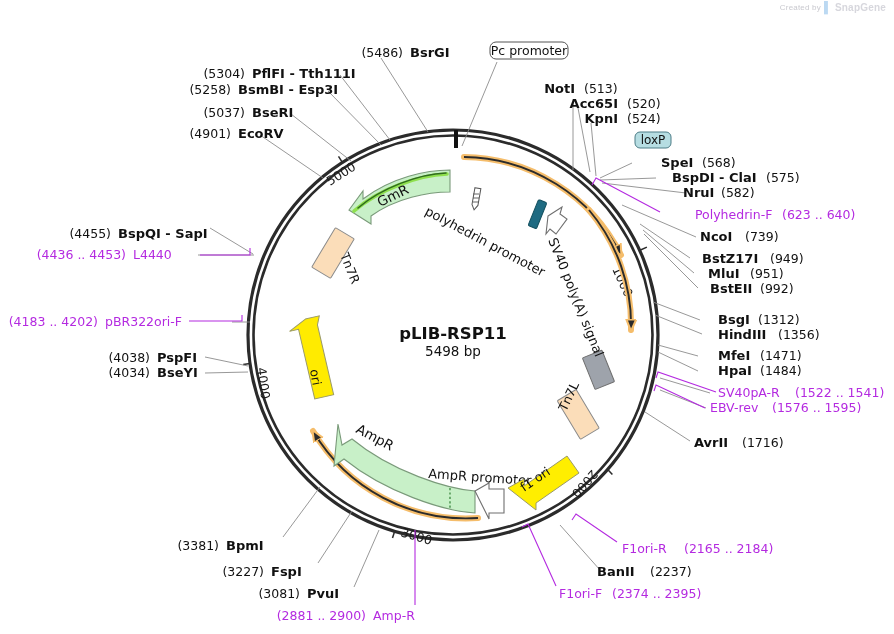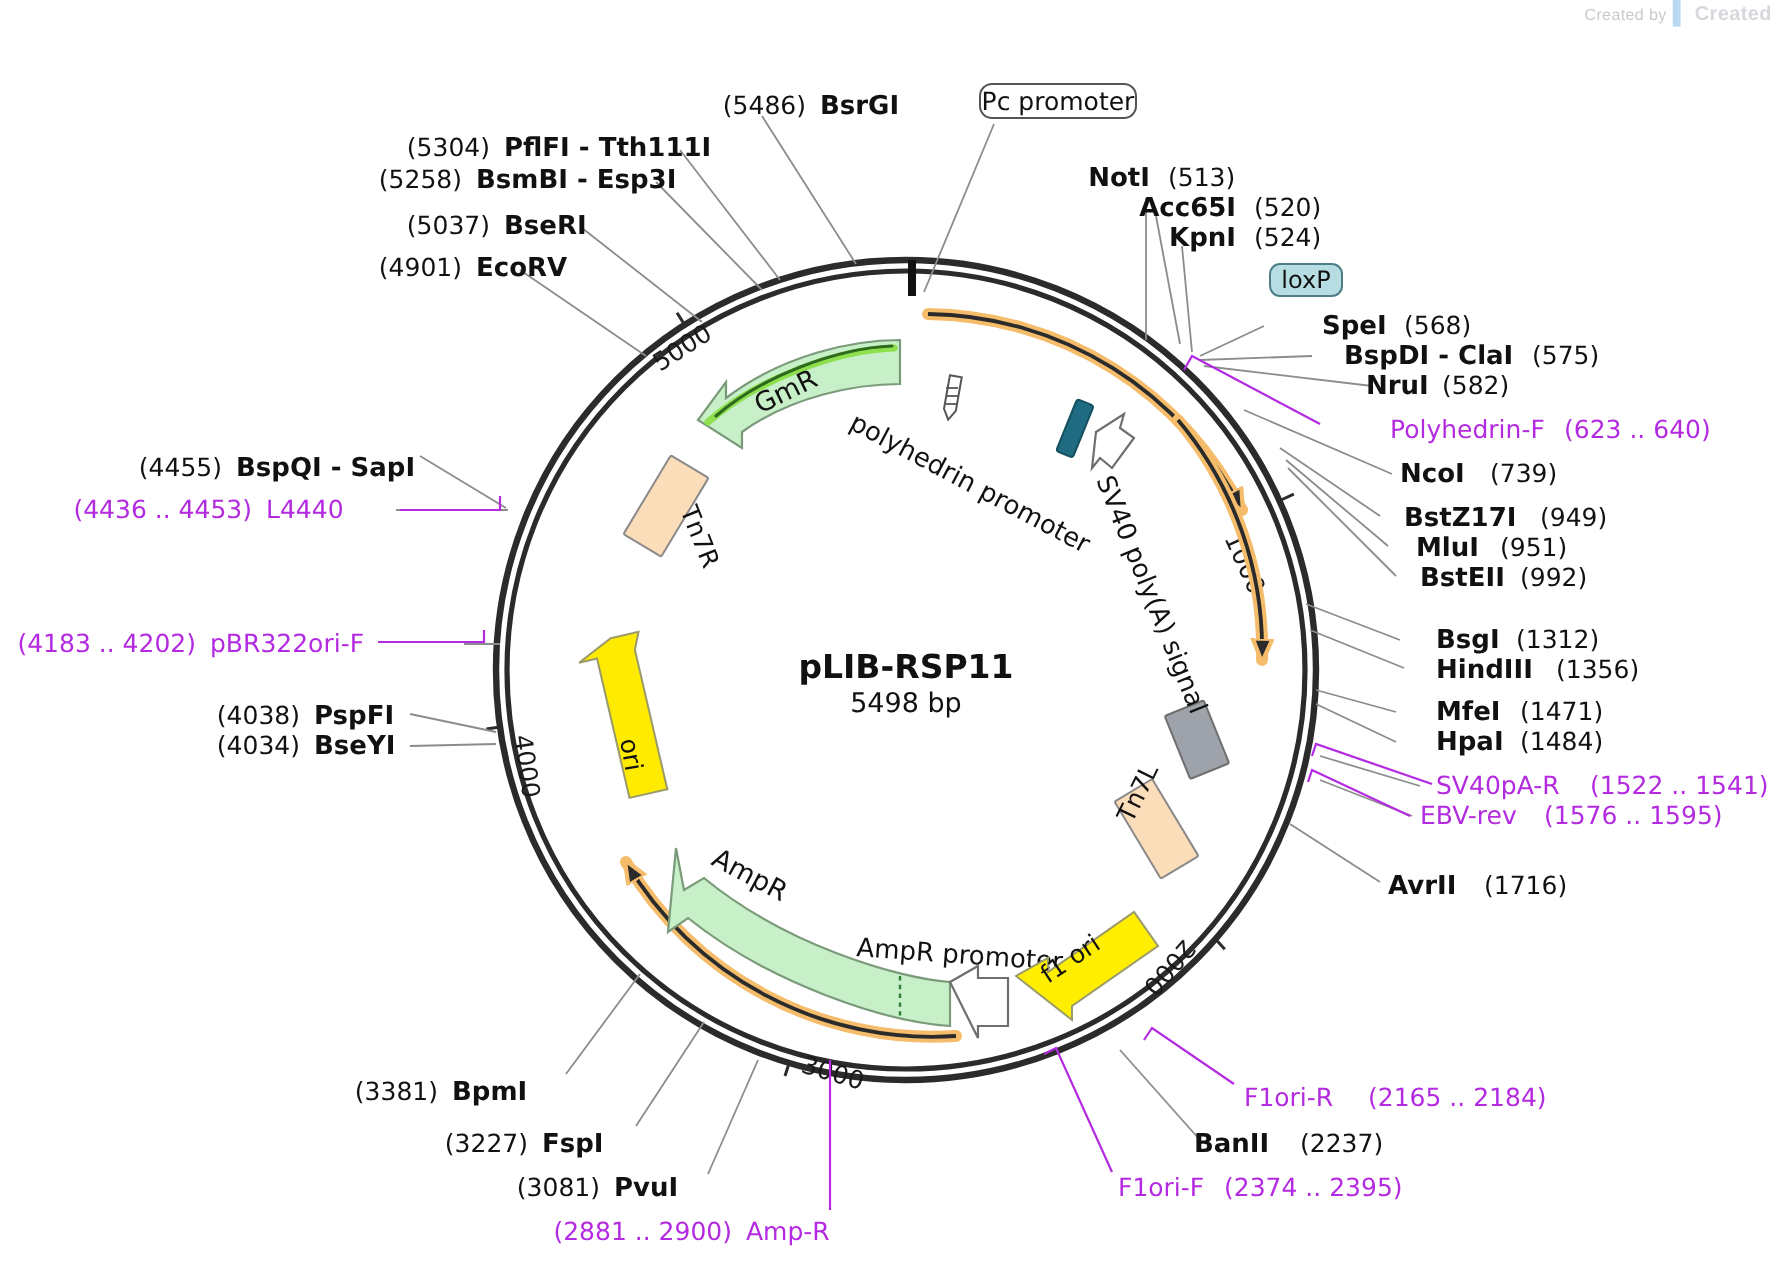--- a/index.html
+++ b/index.html
@@ -19,21 +19,21 @@
   .wm .wm-mark{color:#bcd9f2;font-size:11px;line-height:9px;}
   .wm .wm-name{color:#d7d7dd;font-size:10px;font-weight:600;}
   svg text{font-family:"DejaVu Sans","Liberation Sans",sans-serif;}
 </style>
 </head>
 <body>
 
 <div class="wm">
   <span class="wm-made">Created by</span>
   <span class="wm-mark">▌</span>
-  <span class="wm-name">Created</span>
+  <span class="wm-name">SnapGene</span>
 </div>
 
 <svg id="map" viewBox="0 0 894 634">
   <defs>
     <marker id="arrowOrange" markerWidth="7" markerHeight="7" refX="5.6" refY="3" orient="auto">
       <path d="M0,0.4 L6.2,3 L0,5.6 z" fill="#2b2b2b" stroke="#f5bd6b" stroke-width="1.1"></path>
     </marker>
   </defs>
 
   <g>

